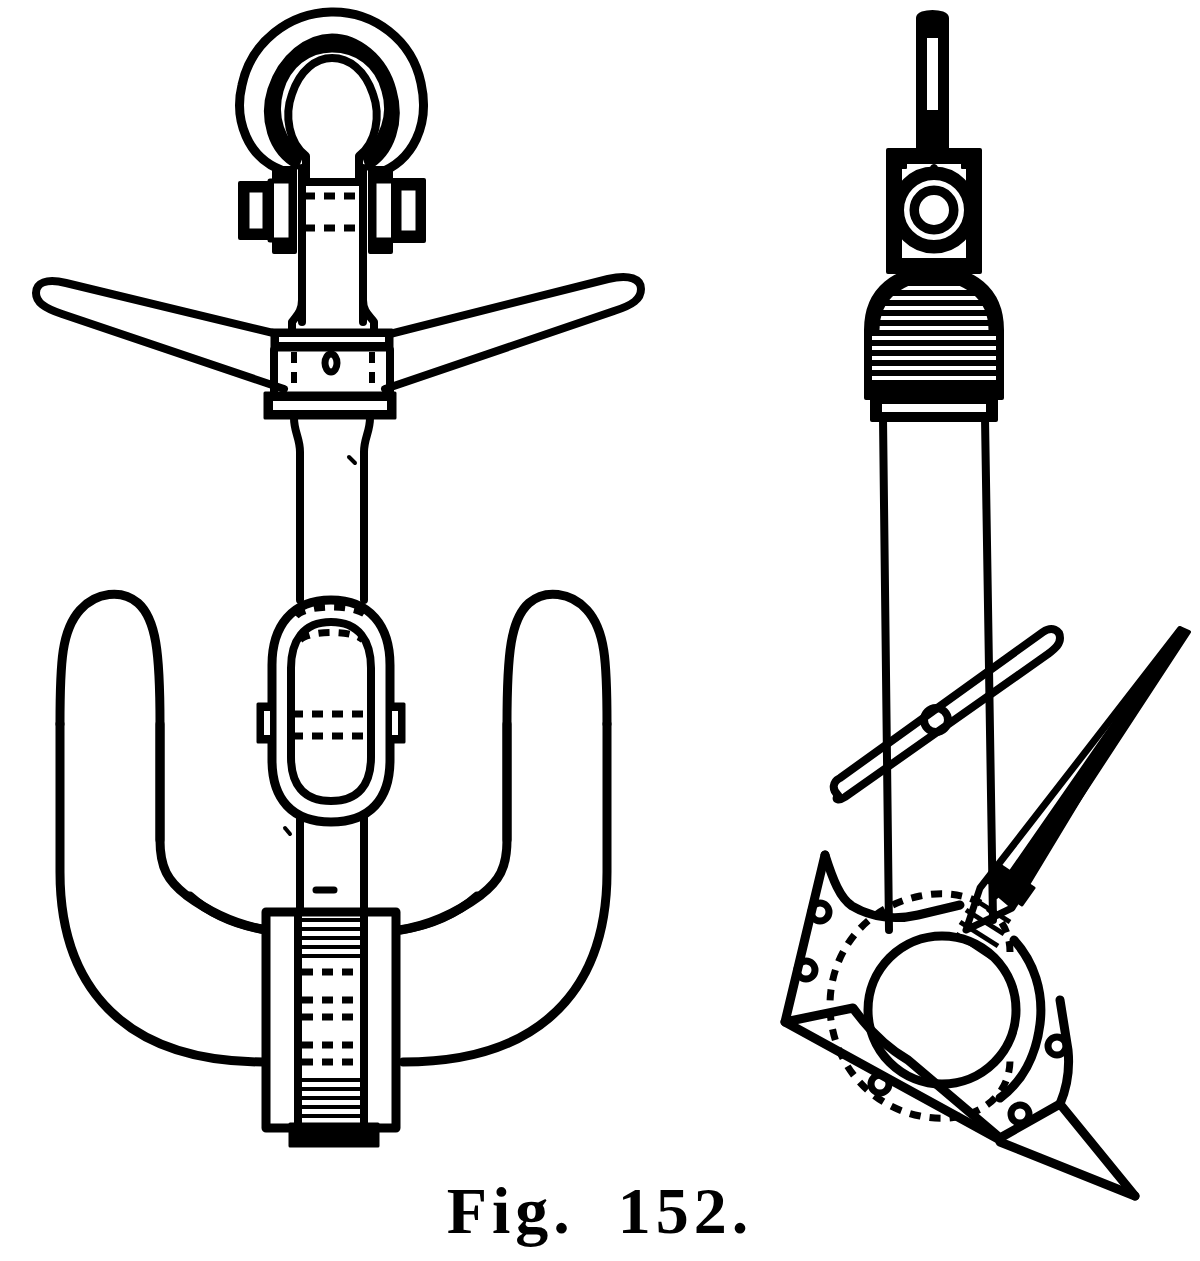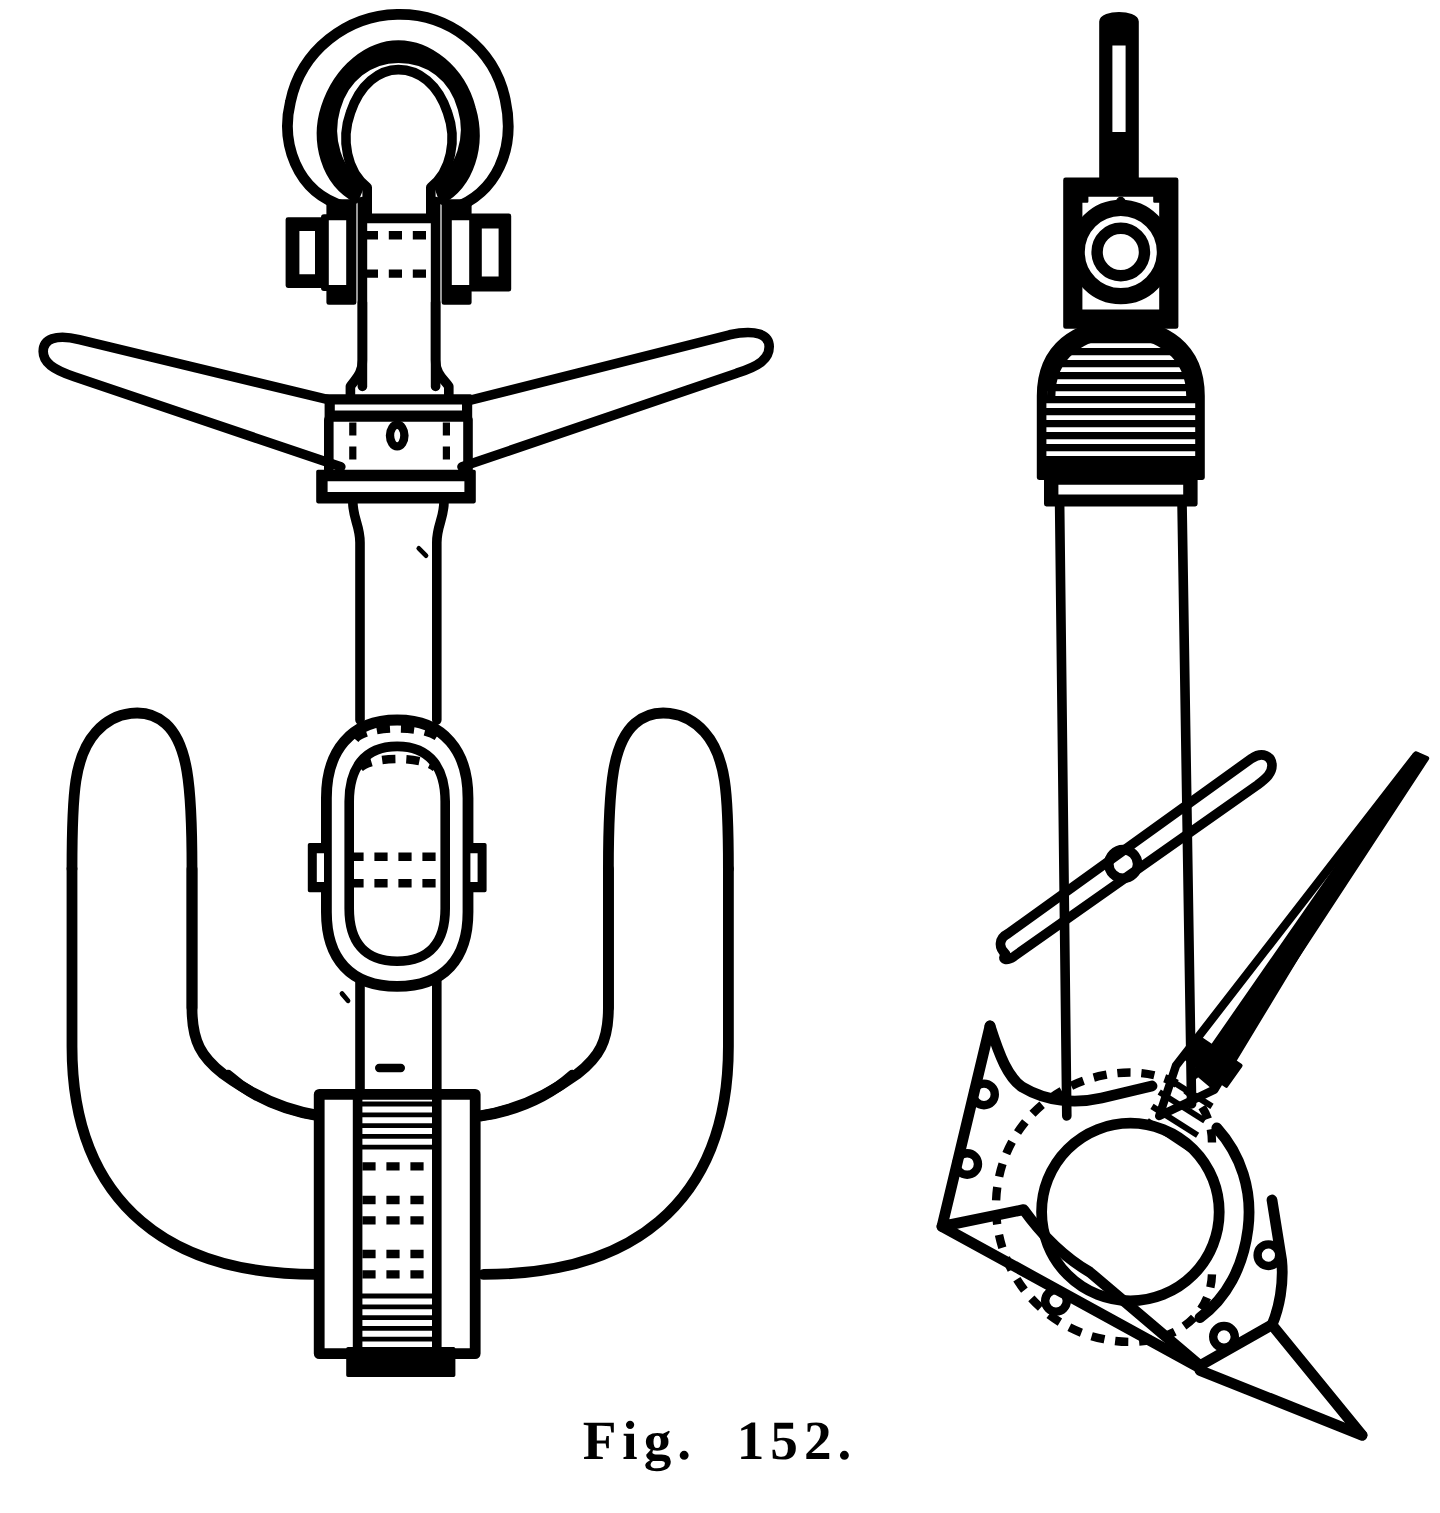--- a/index.html
+++ b/index.html
@@ -54,21 +54,21 @@
     stroke: #000000;
     stroke-linecap: butt;
   }
   #caption {
     position: absolute;
     left: 0;
     top: 1178px;
     width: 1200px;
     text-align: center;
     font-family: "Liberation Serif", serif;
-    font-size: 46px;
+    font-size: 66px;
     font-weight: bold;
     letter-spacing: 5px;
     color: #000000;
     line-height: 1;
     white-space: pre;
   }
 </style>
 </head>
 <body>
 

